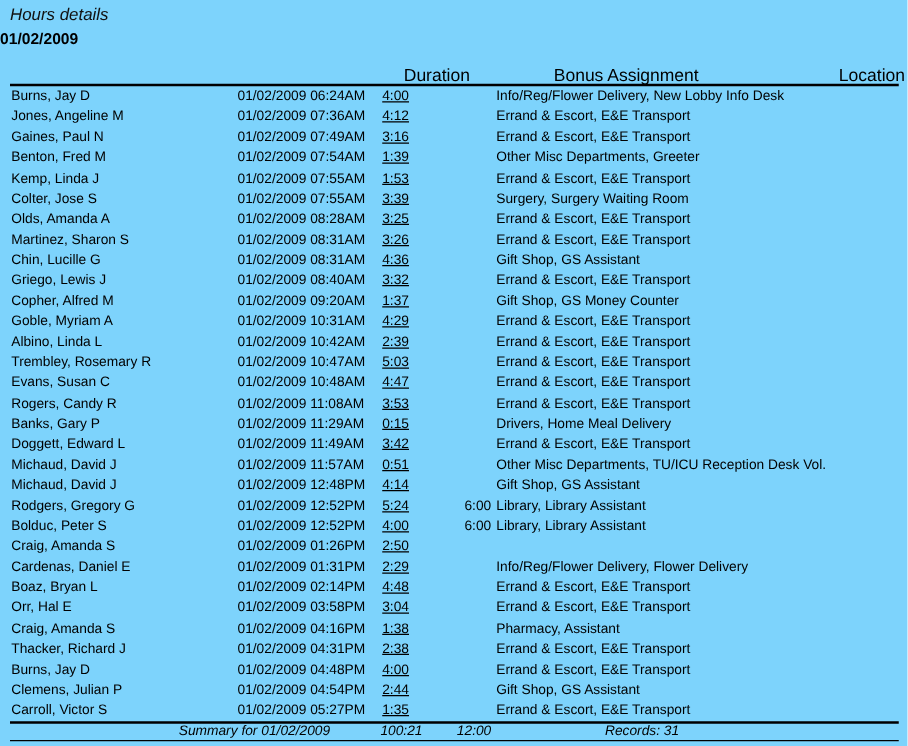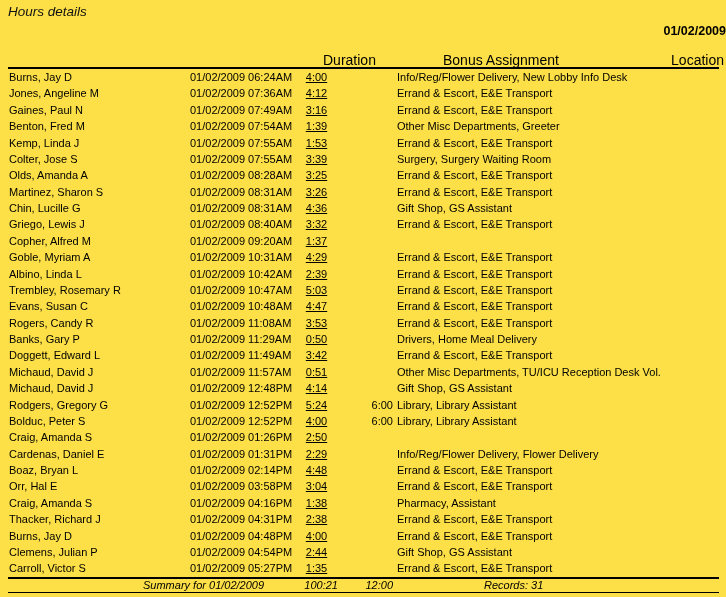--- a/index.html
+++ b/index.html
@@ -4,39 +4,39 @@
 <style>
   html, body {
     margin: 0;
     padding: 0;
     background: #ffffff;
   }
   .page {
     position: relative;
     width: 726px;
     height: 597px;
-    background: #fde047;
+    background: #7dd3fc;
     color: #000000;
     font-family: "Liberation Sans", sans-serif;
     overflow: hidden;
   }
   .title {
     position: absolute;
     left: 8px;
     top: 4px;
     font-size: 13.5px;
     font-style: italic;
     color: #111111;
   }
   .group-date {
     position: absolute;
     left: 0;
     top: 24px;
     width: 726px;
-    text-align: right;
+    text-align: left;
     font-size: 12.5px;
     font-weight: bold;
   }
   .col-headers { position: absolute; left: 17px; top: 52px; width: 726px; height: 15px; font-size: 14px; }
   .ch-duration   { position: absolute; left: 306px; width: 46px; text-align: right; }
   .ch-assignment { position: absolute; left: 378px; padding-left: 48px; }
   .ch-location   { position: absolute; left: 600px; width: 107px; text-align: right; }
   .header-rule {
     position: absolute;
     left: 8px; top: 67px;
@@ -185,20 +185,21 @@
         <span class="c-duration">3:32</span>
         <span class="c-extra_duration"></span>
         <span class="c-assignment">Errand &amp; Escort, E&amp;E Transport</span>
         <span class="c-location"></span>
       </div>
       <div class="row">
         <span class="c-name">Copher, Alfred M</span>
         <span class="c-datetime">01/02/2009 09:20AM</span>
         <span class="c-duration">1:37</span>
         <span class="c-extra_duration"></span>
+        <span class="c-assignment">Gift Shop, GS Money Counter</span>
         <span class="c-location"></span>
       </div>
       <div class="row">
         <span class="c-name">Goble, Myriam A</span>
         <span class="c-datetime">01/02/2009 10:31AM</span>
         <span class="c-duration">4:29</span>
         <span class="c-extra_duration"></span>
         <span class="c-assignment">Errand &amp; Escort, E&amp;E Transport</span>
         <span class="c-location"></span>
       </div>
@@ -230,21 +231,21 @@
         <span class="c-name">Rogers, Candy R</span>
         <span class="c-datetime">01/02/2009 11:08AM</span>
         <span class="c-duration">3:53</span>
         <span class="c-extra_duration"></span>
         <span class="c-assignment">Errand &amp; Escort, E&amp;E Transport</span>
         <span class="c-location"></span>
       </div>
       <div class="row">
         <span class="c-name">Banks, Gary P</span>
         <span class="c-datetime">01/02/2009 11:29AM</span>
-        <span class="c-duration">0:50</span>
+        <span class="c-duration">0:15</span>
         <span class="c-extra_duration"></span>
         <span class="c-assignment">Drivers, Home Meal Delivery</span>
         <span class="c-location"></span>
       </div>
       <div class="row">
         <span class="c-name">Doggett, Edward L</span>
         <span class="c-datetime">01/02/2009 11:49AM</span>
         <span class="c-duration">3:42</span>
         <span class="c-extra_duration"></span>
         <span class="c-assignment">Errand &amp; Escort, E&amp;E Transport</span>

